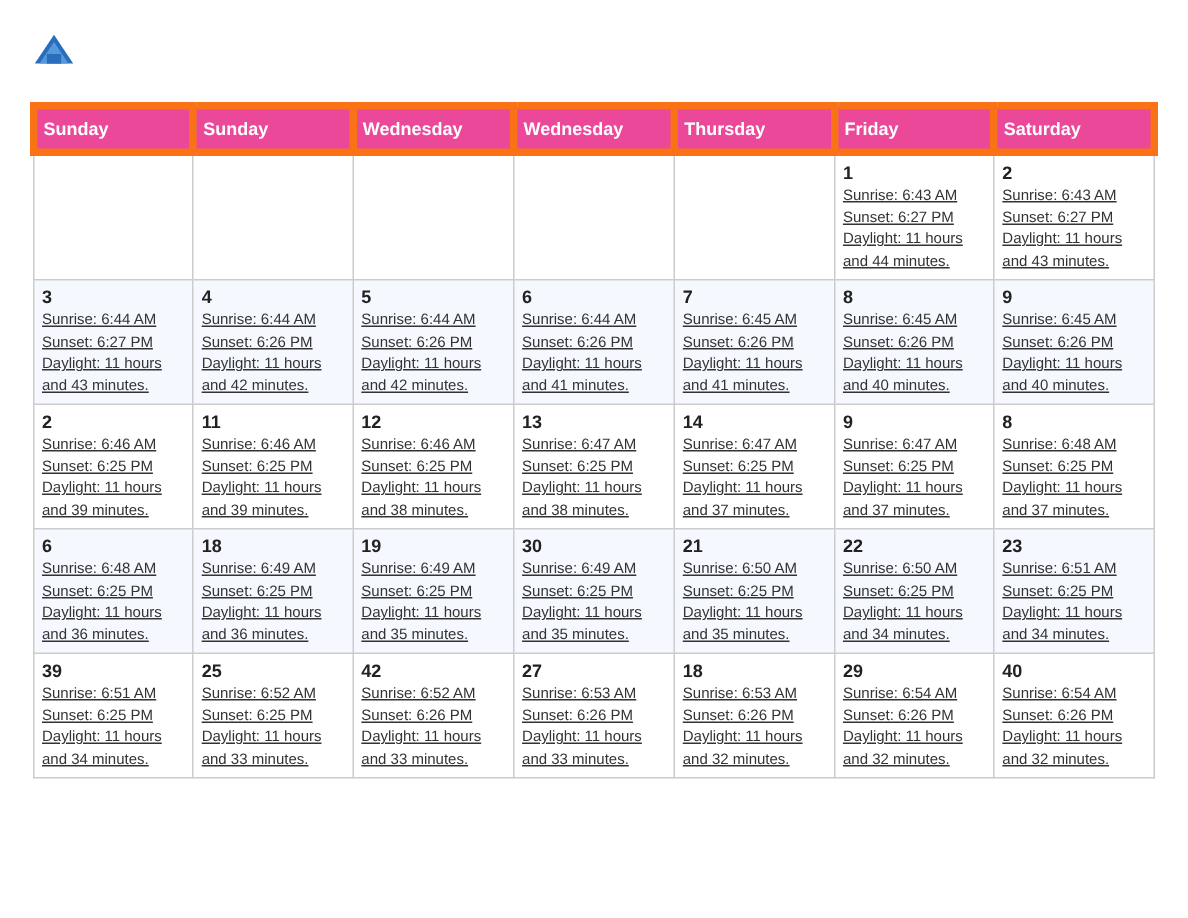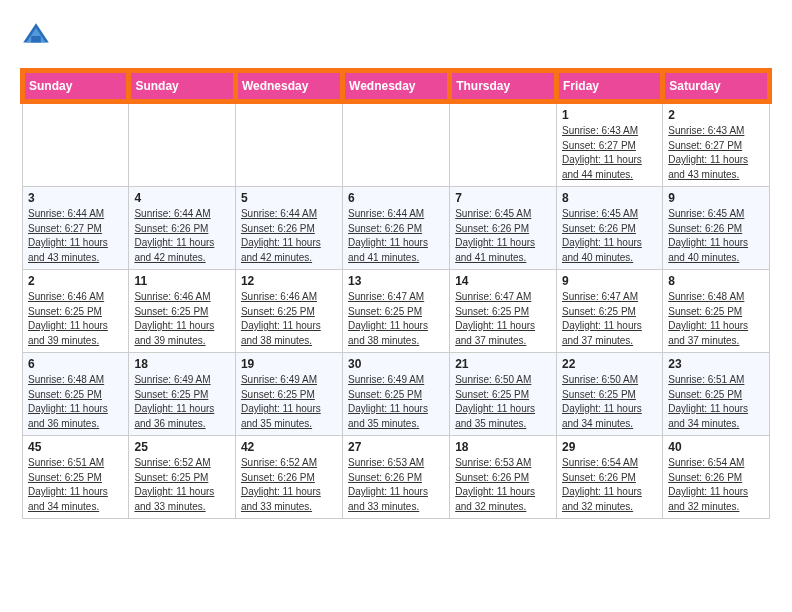--- a/index.html
+++ b/index.html
@@ -266,21 +266,21 @@
         </td>
         <td>
           <span class="day-num">23</span>
           <div class="day-info" style="white-space: pre-line;">Sunrise: 6:51 AM
 Sunset: 6:25 PM
 Daylight: 11 hours and 34 minutes.</div>
         </td>
       </tr>
       <tr>
         <td>
-          <span class="day-num">45</span>
+          <span class="day-num">39</span>
           <div class="day-info" style="white-space: pre-line;">Sunrise: 6:51 AM
 Sunset: 6:25 PM
 Daylight: 11 hours and 34 minutes.</div>
         </td>
         <td>
           <span class="day-num">25</span>
           <div class="day-info" style="white-space: pre-line;">Sunrise: 6:52 AM
 Sunset: 6:25 PM
 Daylight: 11 hours and 33 minutes.</div>
         </td>

